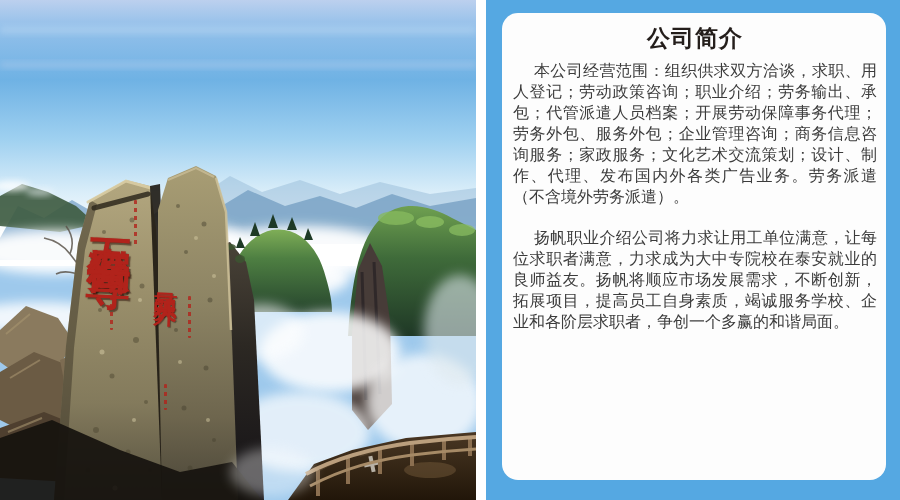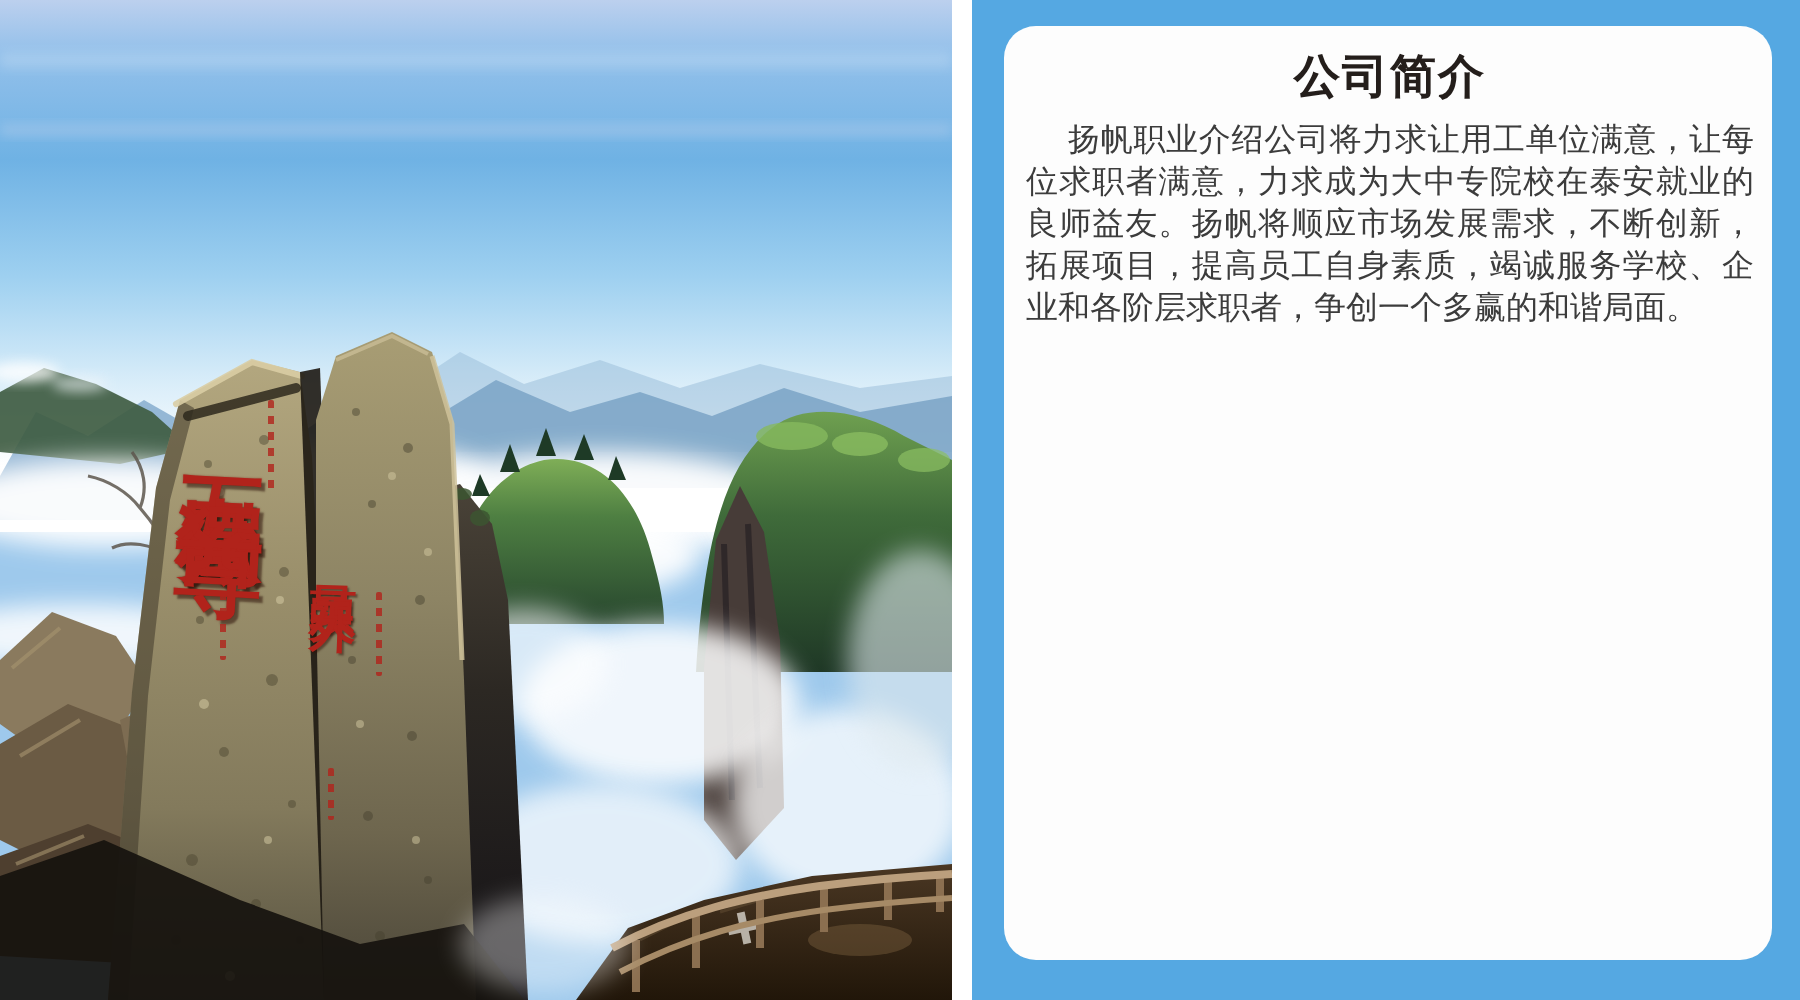--- a/index.html
+++ b/index.html
@@ -250,17 +250,18 @@
     <div class="inscription ins-2"></div>
     <div class="inscription ins-3"></div>
     <div class="inscription ins-4"></div>
   </div>
 
   <div class="gap"></div>
 
   <div class="panel">
     <div class="card">
       <h1 class="title">公司简介</h1>
+      <p class="para">本公司经营范围：组织供求双方洽谈，求职、用人登记；劳动政策咨询；职业介绍；劳务输出、承包；代管派遣人员档案；开展劳动保障事务代理；劳务外包、服务外包；企业管理咨询；商务信息咨询服务；家政服务；文化艺术交流策划；设计、制作、代理、发布国内外各类广告业务。劳务派遣（不含境外劳务派遣）。</p>
       <p class="para">扬帆职业介绍公司将力求让用工单位满意，让每位求职者满意，力求成为大中专院校在泰安就业的良师益友。扬帆将顺应市场发展需求，不断创新，拓展项目，提高员工自身素质，竭诚服务学校、企业和各阶层求职者，争创一个多赢的和谐局面。</p>
     </div>
   </div>
 
 </div>
 
 </body></html>

